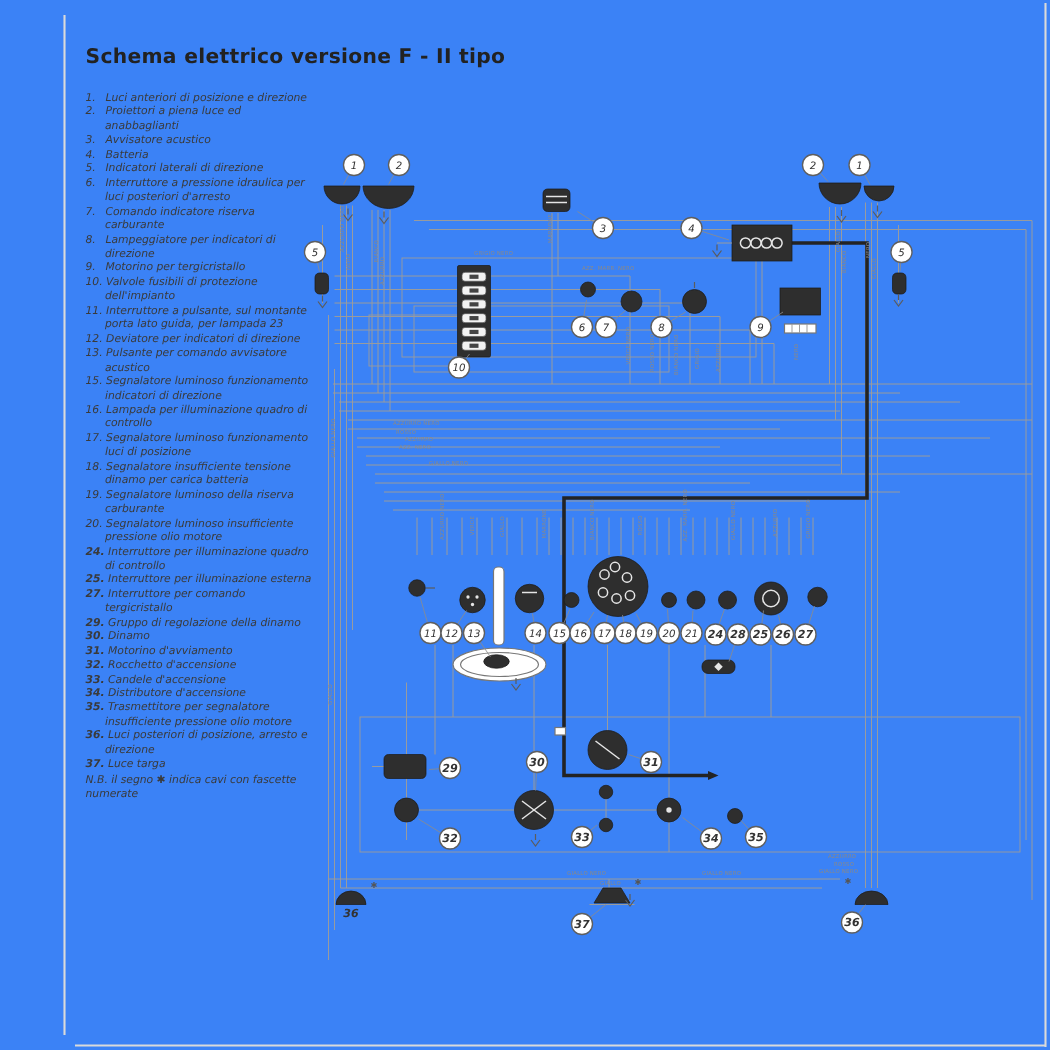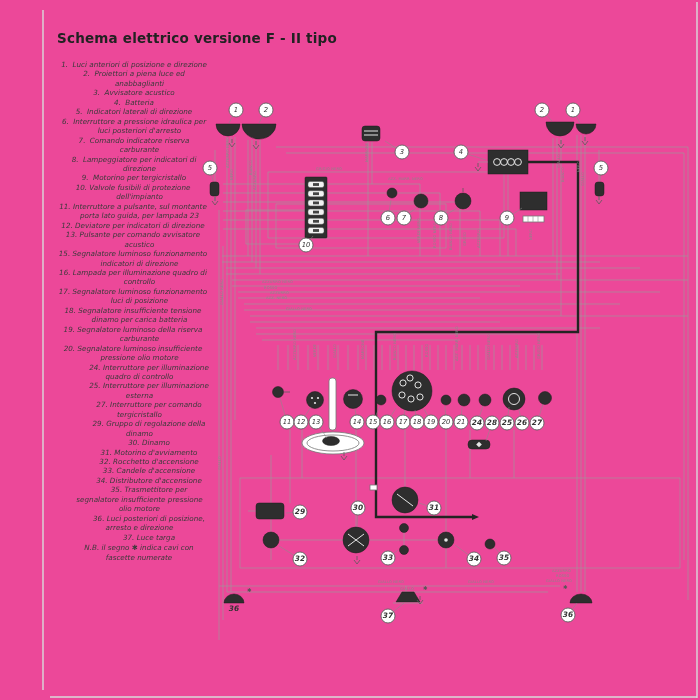--- a/index.html
+++ b/index.html
@@ -1,26 +1,26 @@
 <!DOCTYPE html>
 <html><head>
 <meta charset="utf-8">
 <style>
   html,body{margin:0;padding:0;width:700px;height:700px;background:#ffffff;overflow:hidden;
     font-family:"DejaVu Sans",sans-serif;}
-  .page{position:relative;width:700px;height:700px;background:#ec4899;text-align:center;}
+  .page{position:relative;width:700px;height:700px;background:#3b82f6;}
   .title{position:absolute;left:57px;top:30px;width:280px;margin:0;
     font-size:13.5px;font-weight:bold;color:#222;letter-spacing:.2px;
     font-family:"DejaVu Sans",sans-serif;}
   .legendcol{position:absolute;left:57px;top:60px;width:152px;color:#3a3a3a;}
   .legend{list-style:none;margin:0;padding:0;font-style:italic;font-size:7.2px;line-height:9.45px;}
   .legend li{padding-left:13px;text-indent:-13px;}
   .legend li .num{display:inline-block;text-indent:0;min-width:11px;}
-  .legend li.b .num{font-weight:normal;margin-left:32px;}
-  .note{margin:1px 0 0 12px;font-style:italic;font-size:7.2px;line-height:9.45px;}
+  .legend li.b .num{font-weight:bold;}
+  .note{margin:1px 0 0 0;font-style:italic;font-size:7.2px;line-height:9.45px;}
   svg#diagram{position:absolute;left:0;top:0;width:700px;height:700px;}
   .wire{stroke:#9b9b9b;stroke-width:.65;fill:none}
   .loop{stroke:#9b9b9b;stroke-width:.6;fill:none}
   .heavy{stroke:#232323;stroke-width:2.4;fill:none}
   .comp{fill:#2e2e2e;stroke:#1c1c1c;stroke-width:.5}
   .compo{fill:#fff;stroke:#777;stroke-width:.8}
   .whl{stroke:#e6e6e6;stroke-width:1;fill:none}
   .dot{fill:#e6e6e6}
   .ld{stroke:#8c8c8c;stroke-width:.55}
   .co{fill:#ffffff;stroke:#5f5f5f;stroke-width:.9}

